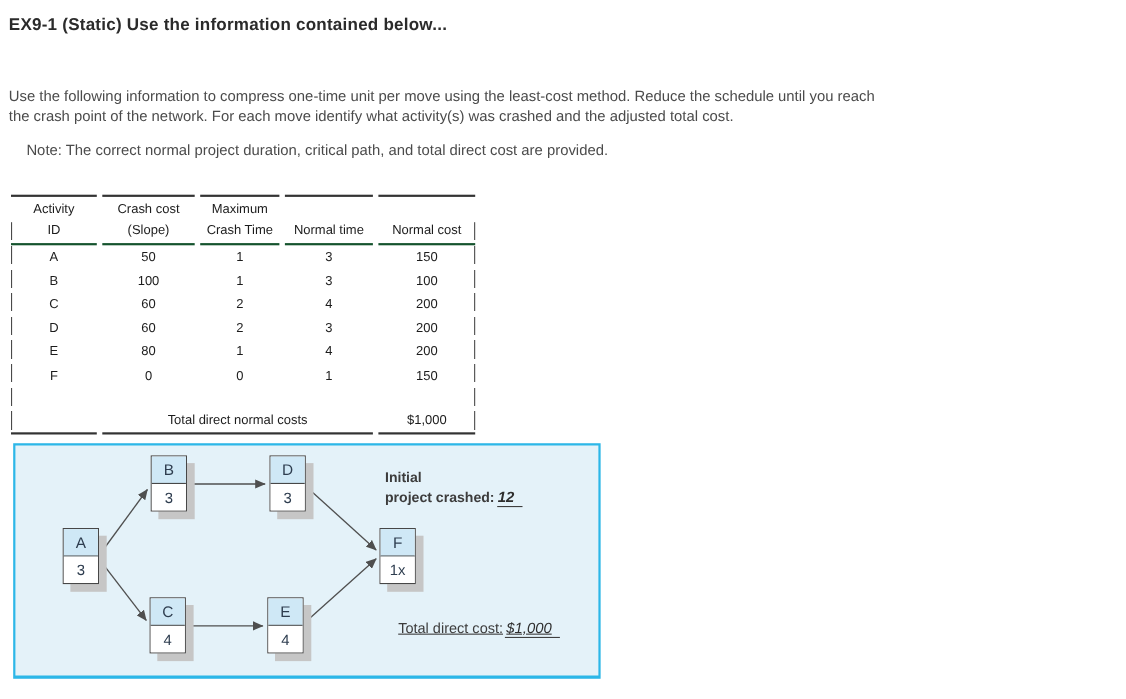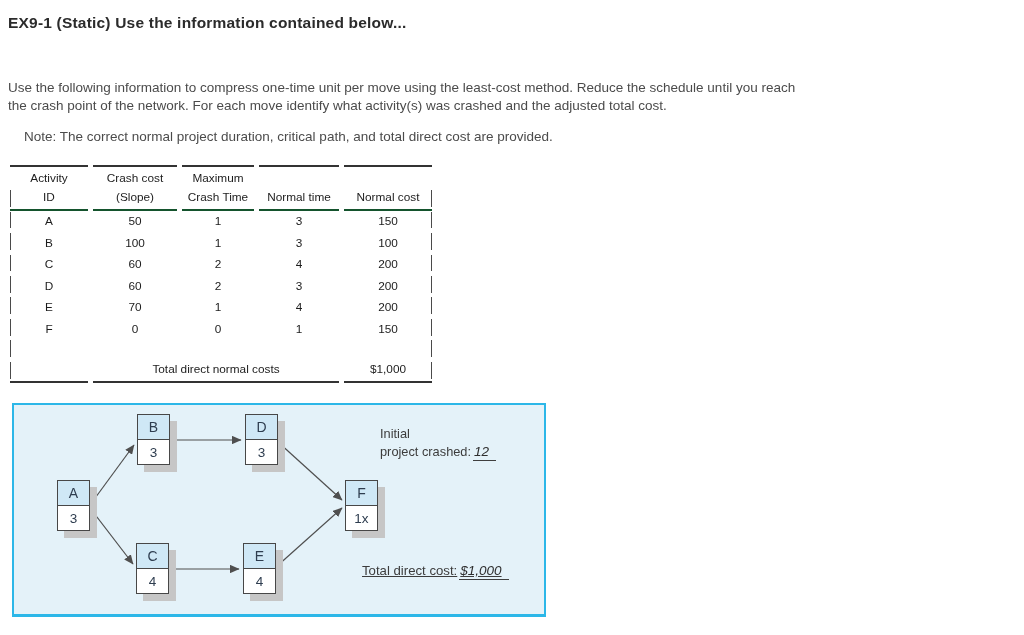--- a/index.html
+++ b/index.html
@@ -7,21 +7,21 @@
        font-family:"Liberation Sans","DejaVu Sans",sans-serif;color:#3f3f3f;}
 
   .page-title{position:absolute;left:8px;top:14px;font-size:15.5px;font-weight:bold;
               color:#2b2b2b;letter-spacing:.2px;}
 
   .intro{position:absolute;left:8px;top:79px;width:1000px;font-size:13.5px;
          color:#4b4b4b;line-height:18px;}
   .note{position:absolute;left:24px;top:129px;width:1000px;font-size:13.5px;color:#4b4b4b;}
 
   
-  .crash-table{position:absolute;left:10px;top:165px;width:422px;height:188px;
+  .crash-table{position:absolute;left:10px;top:177px;width:422px;height:188px;
                font-size:11.8px;color:#1c1c1c;}
   .tgrid{display:grid;grid-template-columns:78px 84px 72px 80px 88px;column-gap:5px;}
   .cell{text-align:center;white-space:nowrap;}
   .h1{height:20px;line-height:23px;border-top:2px solid #333;}
   .h2{height:22px;line-height:20px;border-bottom:2px solid #14532d;}
   .r{height:21.5px;line-height:21.5px;}
   .blankrow{grid-column:1/-1;height:20px;}
   .tot{height:21px;line-height:19px;border-bottom:2px solid #333;}
   .span234{grid-column:2/5;}
   .vdash{position:absolute;top:25px;height:190px;width:1px;
@@ -33,21 +33,21 @@
   .diagram{position:absolute;left:12px;top:403px;width:534px;height:214px;box-sizing:border-box;
            background:#e4f2f9;border:2px solid #2cb7e8;border-bottom-width:3px;}
   .edges{position:absolute;left:0;top:0;}
   .node{position:absolute;width:31px;border:1.5px solid #474747;background:#fff;
         box-shadow:7px 7px 0 0 #c6c6c6;}
   .ncell{width:100%;height:24px;display:flex;align-items:center;justify-content:center;
          font-size:14px;color:#2e3d4f;}
   .ntop{background:#cfe8f6;border-bottom:1.5px solid #474747;}
   .nbot{background:#ffffff;font-size:13.5px;}
   .anno{position:absolute;font-size:12.8px;color:#3c3c3c;line-height:18px;}
-  .anno.initial{left:366px;top:20px;}
+  .anno.initial{left:336px;top:20px;font-weight:bold;}
   .anno.totalcost{left:348px;top:157px;font-size:13.2px;text-decoration:underline;}
   .ans{font-style:italic;font-size:13.5px;color:#2e2e2e;border-bottom:1.6px solid #3f3f3f;
        padding:0 7px 1px 1px;margin-left:2px;}
 </style>
 </head>
 <body>
 
 <div class="page-title">EX9-1 (Static) Use the information contained below...</div>
 
 <div class="intro">
@@ -88,21 +88,21 @@
     <div class="cell r">4</div>
     <div class="cell r">200</div>
 
     <div class="cell r">D</div>
     <div class="cell r">60</div>
     <div class="cell r">2</div>
     <div class="cell r">3</div>
     <div class="cell r">200</div>
 
     <div class="cell r">E</div>
-    <div class="cell r">70</div>
+    <div class="cell r">80</div>
     <div class="cell r">1</div>
     <div class="cell r">4</div>
     <div class="cell r">200</div>
 
     <div class="cell r">F</div>
     <div class="cell r">0</div>
     <div class="cell r">0</div>
     <div class="cell r">1</div>
     <div class="cell r">150</div>
 

